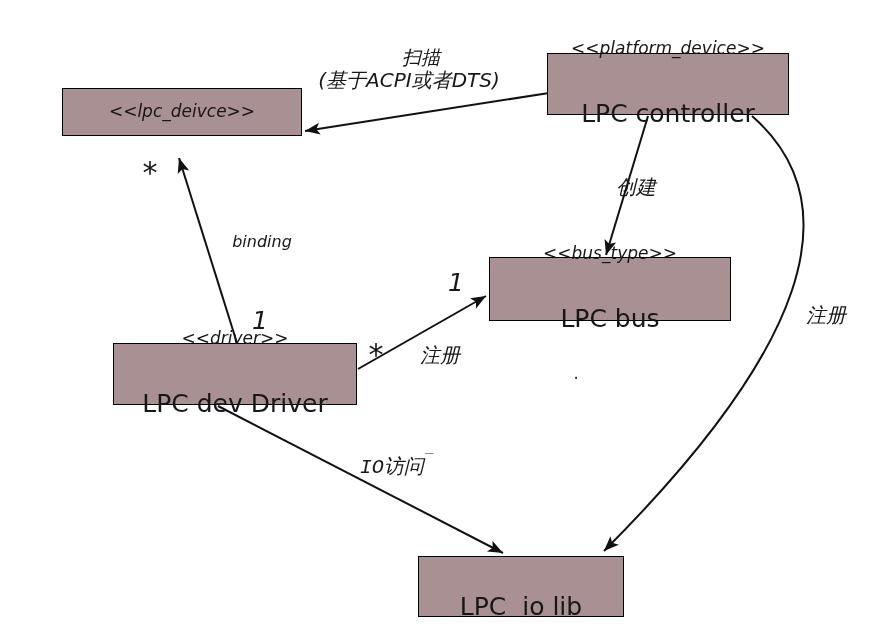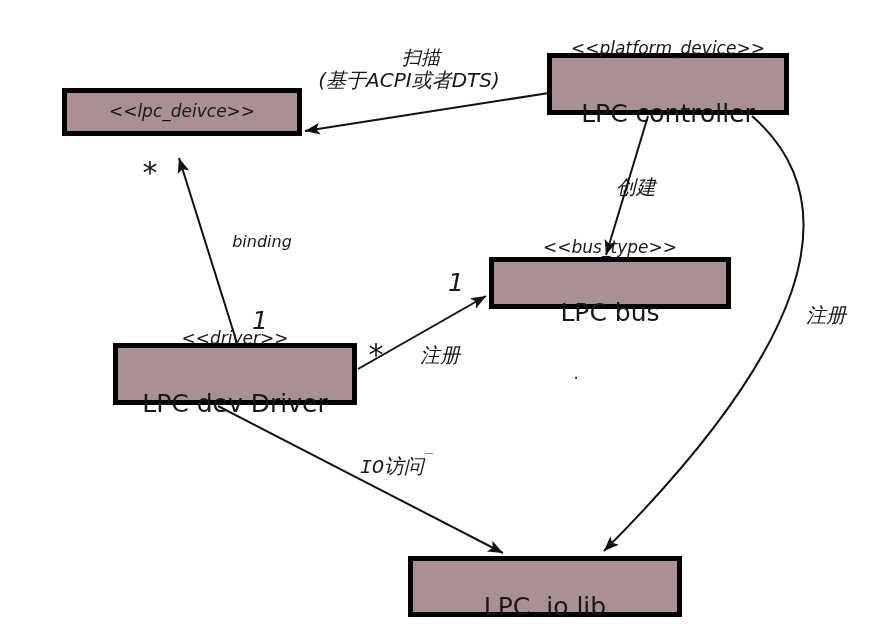--- a/index.html
+++ b/index.html
@@ -8,21 +8,21 @@
     width:888px; height:633px; position:relative; overflow:hidden;
     font-family:"DejaVu Sans","Liberation Sans",sans-serif;
     color:#171717;
   }
   .canvas { position:absolute; left:0; top:0; width:888px; height:633px; }
   svg.edges { position:absolute; left:0; top:0; }
 
   .node {
     position:absolute;
     background:#a89093;
-    border:5px solid #000000;
+    border:1px solid #000000;
     display:flex; flex-direction:column; justify-content:center; align-items:center;
     text-align:center;
   }
   .stereotype { font-style:italic; font-size:17px; line-height:1.15; white-space:pre; }
   .node-name  { font-size:25px; line-height:1.2; white-space:pre;margin-top:41px; }
 
   .edge-label {
     position:absolute; transform:translate(-50%,-50%);
     font-style:italic; white-space:nowrap;
   }
@@ -56,31 +56,31 @@
 
   <div class="node" style="left:62px; top:88px; width:240px; height:48px;">
     <div class="stereotype">&lt;&lt;lpc_deivce&gt;&gt;</div>
   </div>
 
   <div class="node" style="left:547px; top:53px; width:242px; height:62px;">
     <div class="stereotype">&lt;&lt;platform_device&gt;&gt;</div>
     <div class="node-name">LPC controller</div>
   </div>
 
-  <div class="node" style="left:489px; top:257px; width:242px; height:52px;">
+  <div class="node" style="left:489px; top:257px; width:242px; height:64px;">
     <div class="stereotype">&lt;&lt;bus_type&gt;&gt;</div>
     <div class="node-name">LPC bus</div>
   </div>
 
   <div class="node" style="left:113px; top:343px; width:244px; height:62px;">
     <div class="stereotype">&lt;&lt;driver&gt;&gt;</div>
     <div class="node-name">LPC dev Driver</div>
   </div>
 
-  <div class="node" style="left:408px; top:556px; width:274px; height:61px;">
+  <div class="node" style="left:418px; top:556px; width:206px; height:61px;">
     <div class="node-name">LPC  io lib</div>
   </div>
 
   <div class="edge-label lbl-big" style="left:421px; top:58px;">扫描</div>
   <div class="edge-label lbl-sub" style="left:409px; top:80px;">(基于ACPI或者DTS)</div>
 
   <div class="edge-label lbl-cn" style="left:636px; top:187px;">创建</div>
 
   <div class="edge-label lbl-bind" style="left:262px; top:241px;">binding</div>
 

